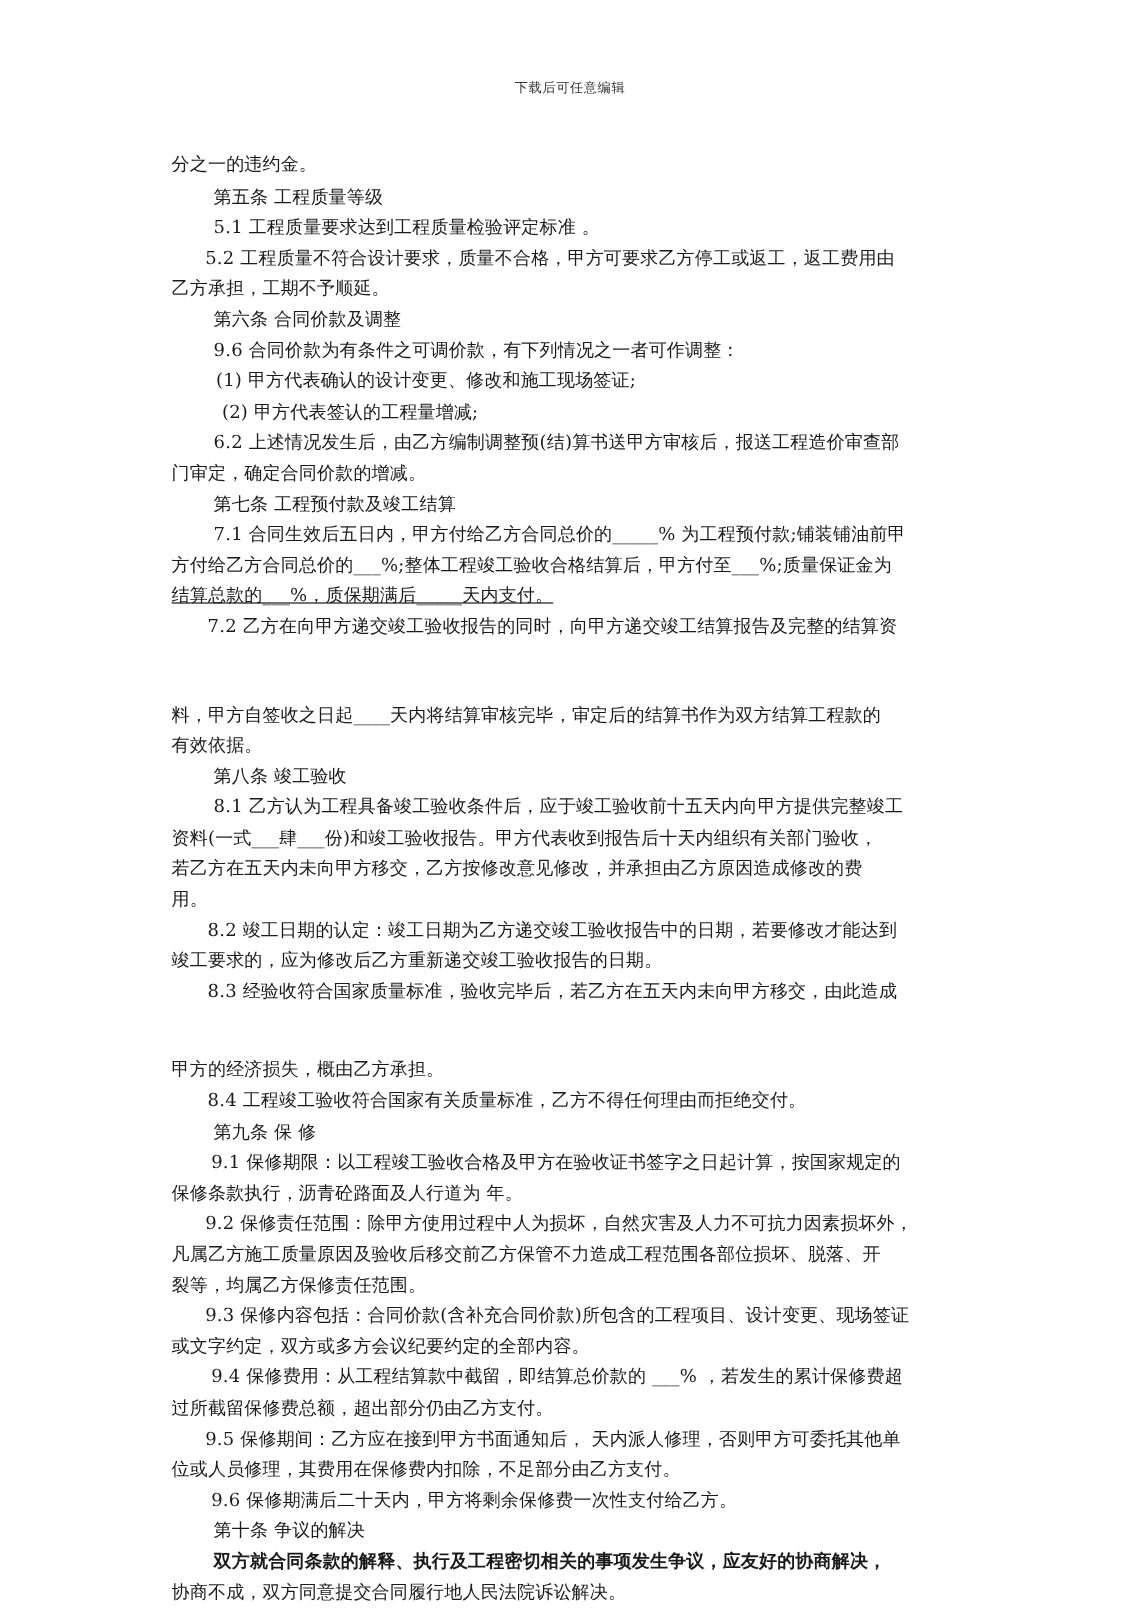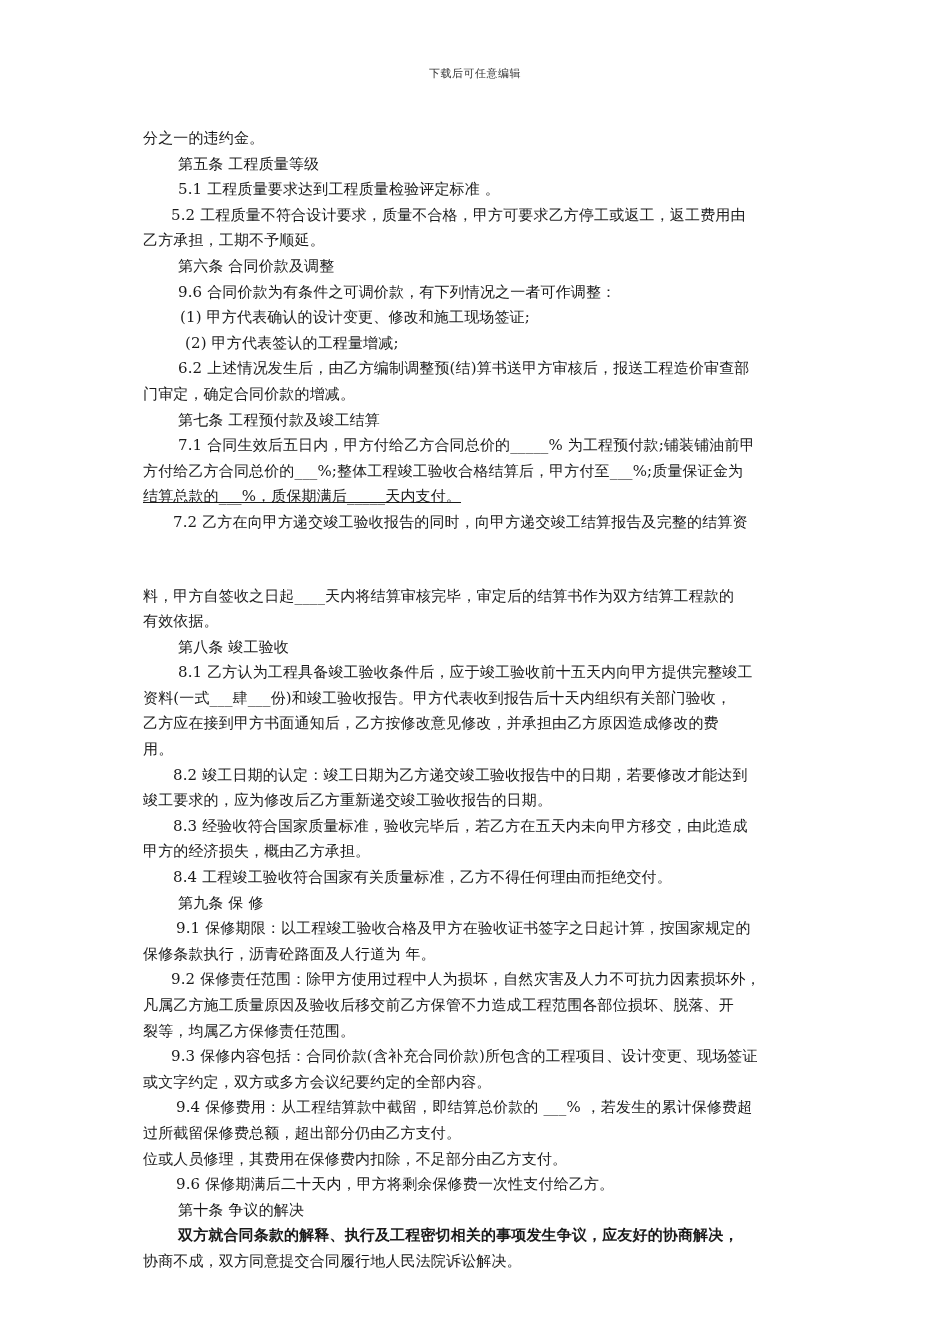--- a/index.html
+++ b/index.html
@@ -31,35 +31,36 @@
     <div class="line" style="padding-left: 35px;"><span>第七条  工程预付款及竣工结算</span></div>
     <div class="line" style="padding-left: 35px;"><span>7.1 合同生效后五日内，甲方付给乙方合同总价的_____% 为工程预付款;铺装铺油前甲</span></div>
     <div class="line" style="padding-left: 0px;"><span>方付给乙方合同总价的___%;整体工程竣工验收合格结算后，甲方付至___%;质量保证金为</span></div>
     <div class="line" style="padding-left: 0px; text-decoration: underline;"><span>结算总款的___%，质保期满后_____天内支付。</span></div>
     <div class="line" style="padding-left: 30px;"><span>7.2 乙方在向甲方递交竣工验收报告的同时，向甲方递交竣工结算报告及完整的结算资</span></div>
     <div class="line" style="padding-left: 0px; margin-top: 48px;"><span>料，甲方自签收之日起____天内将结算审核完毕，审定后的结算书作为双方结算工程款的</span></div>
     <div class="line" style="padding-left: 0px;"><span>有效依据。</span></div>
     <div class="line" style="padding-left: 35px;"><span>第八条  竣工验收</span></div>
     <div class="line" style="padding-left: 35px;"><span>8.1 乙方认为工程具备竣工验收条件后，应于竣工验收前十五天内向甲方提供完整竣工</span></div>
     <div class="line" style="padding-left: 0px;"><span>资料(一式___肆___份)和竣工验收报告。甲方代表收到报告后十天内组织有关部门验收，</span></div>
-    <div class="line" style="padding-left: 0px;"><span>乙方应在接到甲方书面通知后，乙方按修改意见修改，并承担由乙方原因造成修改的费</span></div>
+    <div class="line" style="padding-left: 0px;"><span>若乙方在五天内未向甲方移交，乙方按修改意见修改，并承担由乙方原因造成修改的费</span></div>
     <div class="line" style="padding-left: 0px;"><span>用。</span></div>
     <div class="line" style="padding-left: 30px;"><span>8.2 竣工日期的认定：竣工日期为乙方递交竣工验收报告中的日期，若要修改才能达到</span></div>
     <div class="line" style="padding-left: 0px;"><span>竣工要求的，应为修改后乙方重新递交竣工验收报告的日期。</span></div>
     <div class="line" style="padding-left: 30px;"><span>8.3 经验收符合国家质量标准，验收完毕后，若乙方在五天内未向甲方移交，由此造成</span></div>
-    <div class="line" style="padding-left: 0px;"><span>甲方的经济损失，概由乙方承担。</span></div>
+    <div class="line" style="padding-left: 0px; margin-top: 40px;"><span>甲方的经济损失，概由乙方承担。</span></div>
     <div class="line" style="padding-left: 30px;"><span>8.4 工程竣工验收符合国家有关质量标准，乙方不得任何理由而拒绝交付。</span></div>
     <div class="line" style="padding-left: 35px;"><span>第九条  保  修</span></div>
     <div class="line" style="padding-left: 33px;"><span>9.1 保修期限：以工程竣工验收合格及甲方在验收证书签字之日起计算，按国家规定的</span></div>
     <div class="line" style="padding-left: 0px;"><span>保修条款执行，沥青砼路面及人行道为  年。</span></div>
     <div class="line" style="padding-left: 28px;"><span>9.2 保修责任范围：除甲方使用过程中人为损坏，自然灾害及人力不可抗力因素损坏外，</span></div>
     <div class="line" style="padding-left: 0px;"><span>凡属乙方施工质量原因及验收后移交前乙方保管不力造成工程范围各部位损坏、脱落、开</span></div>
     <div class="line" style="padding-left: 0px;"><span>裂等，均属乙方保修责任范围。</span></div>
     <div class="line" style="padding-left: 28px;"><span>9.3 保修内容包括：合同价款(含补充合同价款)所包含的工程项目、设计变更、现场签证</span></div>
     <div class="line" style="padding-left: 0px;"><span>或文字约定，双方或多方会议纪要约定的全部内容。</span></div>
     <div class="line" style="padding-left: 33px;"><span>9.4 保修费用：从工程结算款中截留，即结算总价款的  ___%  ，若发生的累计保修费超</span></div>
     <div class="line" style="padding-left: 0px;"><span>过所截留保修费总额，超出部分仍由乙方支付。</span></div>
+    <div class="line" style="padding-left: 28px;"><span>9.5 保修期间：乙方应在接到甲方书面通知后，  天内派人修理，否则甲方可委托其他单</span></div>
     <div class="line" style="padding-left: 0px;"><span>位或人员修理，其费用在保修费内扣除，不足部分由乙方支付。</span></div>
     <div class="line" style="padding-left: 33px;"><span>9.6 保修期满后二十天内，甲方将剩余保修费一次性支付给乙方。</span></div>
     <div class="line" style="padding-left: 35px;"><span>第十条  争议的解决</span></div>
     <div class="line" style="padding-left: 35px; font-weight: bold;"><span>双方就合同条款的解释、执行及工程密切相关的事项发生争议，应友好的协商解决，</span></div>
     <div class="line" style="padding-left: 0px;"><span>协商不成，双方同意提交合同履行地人民法院诉讼解决。</span></div>
   </div>
 
 </body></html>

